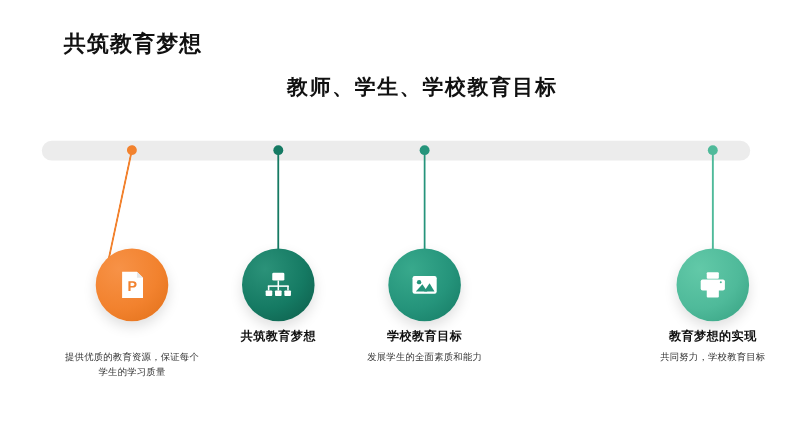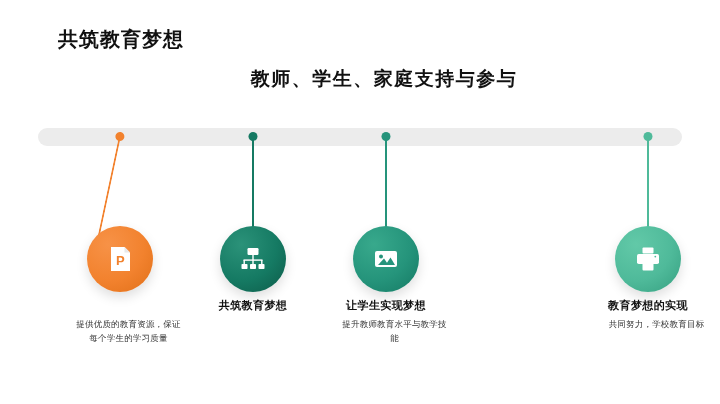--- a/index.html
+++ b/index.html
@@ -115,21 +115,21 @@
     right: 0;
     text-align: center;
     font-size: 11px;
     font-weight: bold;
     color: #111111;
     letter-spacing: 0.4px;
   }
   .desc {
     position: absolute;
     top: 317px;
-    left: 29px;
+    left: 12px;
     right: 12px;
     text-align: center;
     font-size: 8.5px;
     line-height: 14px;
     color: #333333;
     letter-spacing: 0.2px;
     font-family: Liberation Serif, serif;
   }
 
   
@@ -144,21 +144,21 @@
     transform: translateX(-50%) rotate(12deg);
     height: 102px;
   }
 </style>
 </head>
 <body>
 
 <div class="slide">
 
   <div class="title">共筑教育梦想</div>
-  <div class="subtitle">教师、学生、家庭支持与参与</div>
+  <div class="subtitle">教师、学生、学校教育目标</div>
 
   <div class="bar"></div>
 
   <div class="nodes">
 
     <div class="node" id="node-0">
       <div class="connector">
         <svg class="line" viewBox="0 0 2 100" preserveAspectRatio="none">
           <rect x="0" y="0" width="2" height="100" fill="#F2822E"></rect>
         </svg>
@@ -211,22 +211,22 @@
       <div class="circle" style="background:radial-gradient(circle at 32% 28%, #38A98C 0%, #25947B 55%, #157963 100%)">
         <span>
           <svg width="30" height="30" viewBox="0 0 30 30">
             <rect x="4" y="7" width="22" height="16" rx="2" fill="#ffffff"></rect>
             <circle cx="10" cy="12.5" r="2" fill="#25947B"></circle>
             <path d="M7 21 L13 14.5 L17.5 21 Z" fill="#25947B"></path>
             <path d="M14.5 21 L19.5 13.5 L24 21 Z" fill="#25947B"></path>
           </svg>
         </span>
       </div>
-      <div class="label">让学生实现梦想</div>
-      <div class="desc">提升教师教育水平与教学技能</div>
+      <div class="label">学校教育目标</div>
+      <div class="desc">发展学生的全面素质和能力</div>
     </div>
 
 
     <div class="node" id="node-4">
       <div class="connector">
         <svg class="line" viewBox="0 0 2 100" preserveAspectRatio="none">
           <rect x="0" y="0" width="2" height="100" fill="#4FBA9A"></rect>
         </svg>
         <span class="dot" style="background:#4FBA9A"></span>
       </div>

